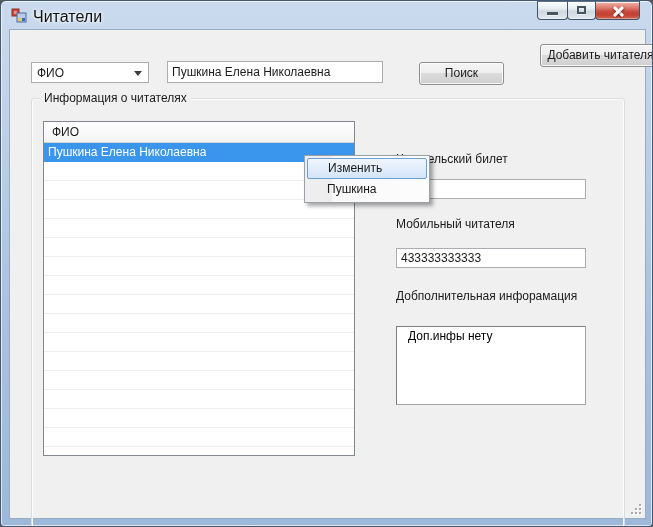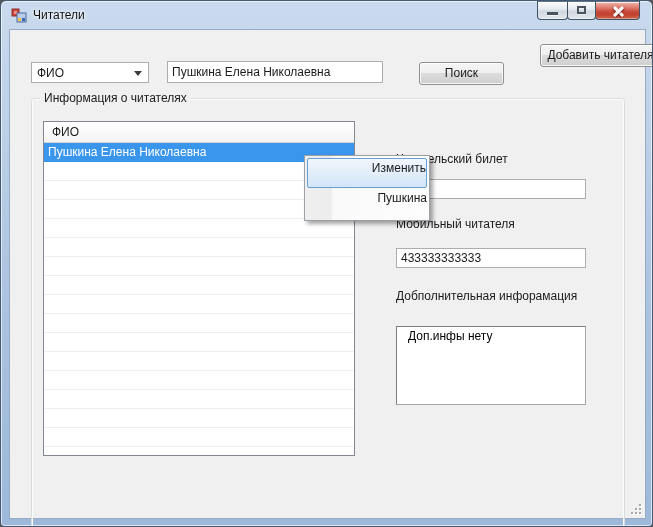--- a/index.html
+++ b/index.html
@@ -7,21 +7,21 @@
   .window{
     position:relative;width:653px;height:527px;margin:0 auto;
     background:linear-gradient(#CADAEE,#A9C2DF 60%,#9DB8D9);
     border:1px solid #435974;border-radius:6px 6px 4px 4px;
     box-shadow:inset 0 0 0 1px rgba(255,255,255,.65);
     font-size:12px;color:#1b1b1b;overflow:hidden;
   }
   
   .titlebar{position:absolute;left:0;top:0;right:0;height:28px;}
   .app-icon{position:absolute;left:10px;top:6px;width:16px;height:16px;}
-  .title-text{position:absolute;left:32px;top:7px;font-size:12px;color:#111;text-shadow:0 0 3px #fff,0 0 5px #fff;white-space:nowrap;}
+  .title-text{position:absolute;left:32px;top:7px;font-size:16px;color:#111;text-shadow:0 0 3px #fff,0 0 5px #fff;white-space:nowrap;}
   .cap-buttons{position:absolute;top:0;right:12px;display:flex;}
   .cap-btn{height:19px;border:1px solid #3E5368;border-top:1px solid #5E7388;border-radius:0 0 4px 4px;margin-left:-1px;position:relative;
     box-shadow:inset 0 1px 0 rgba(255,255,255,.75), inset 0 -1px 0 rgba(255,255,255,.35);cursor:default;}
   .btn-minimize,.btn-maximize{width:31px;background:linear-gradient(#FBFCFD,#E8ECF0 40%,#CFD7DF 55%,#E3E8ED);}
   .btn-maximize{width:29px;}
   .btn-close{width:45px;background:linear-gradient(#F0B6AC,#DE7A6C 35%,#C84C3C 55%,#C2402F 75%,#D06A50);}
   .glyph-min{position:absolute;left:9px;top:10px;width:11px;height:3px;background:#4A545E;box-shadow:0 1px 0 rgba(255,255,255,.6);}
   .glyph-max{position:absolute;left:9px;top:4px;width:9px;height:8px;border:2px solid #4A545E;box-shadow:0 1px 0 rgba(255,255,255,.5);}
   .glyph-x{position:absolute;left:16px;top:8px;width:13px;height:3px;background:#fff;border-radius:1px;transform:rotate(45deg);box-shadow:0 1px 2px rgba(60,0,0,.55);}
   .glyph-x2{transform:rotate(-45deg);}
@@ -46,21 +46,21 @@
   
   .dlabel{position:absolute;font-size:12px;color:#1b1b1b;white-space:nowrap;}
   .lbl-card{left:364px;top:53px;}
   .lbl-phone{left:364px;top:118px;}
   .lbl-info{left:364px;top:190px;}
   .tb-card{position:absolute;left:364px;top:80px;width:190px;height:20px;}
   .tb-phone{position:absolute;left:364px;top:149px;width:190px;height:20px;}
   .tb-info{position:absolute;left:364px;top:227px;width:190px;height:79px;background:#fff;border:1px solid #A5A5A5;border-top-color:#7E7E7E;border-left-color:#7E7E7E;resize:none;font-size:12px;padding:2px 11px;outline:none;}
   
   .ctx-menu{position:absolute;left:303px;top:154px;width:126px;padding:2px;background:linear-gradient(to right,#EFEFEF 0,#EDEDED 26px,#F9F9F9 28px,#FDFDFD 100%);border:1px solid #9BA0A6;box-shadow:3px 3px 4px rgba(0,0,0,.35);z-index:50;}
-  .ctx-item{height:30px;line-height:21px;padding-left:40px;color:#1b1b1b;white-space:nowrap;cursor:default;text-align:right;}
+  .ctx-item{height:21px;line-height:21px;padding-left:20px;color:#1b1b1b;white-space:nowrap;cursor:default;}
   .ctx-item.highlighted{background:linear-gradient(#F0F6FD,#D3E5F8);border:1px solid #66A0D5;border-radius:2px;line-height:19px;}
   
   .grip{position:absolute;right:3px;bottom:3px;width:13px;height:13px;}
   .grip i{position:absolute;width:2px;height:2px;background:#A8A8A8;box-shadow:1px 1px 0 #fff;}
   .grip .d1{right:1px;bottom:1px;} .grip .d2{right:5px;bottom:1px;} .grip .d3{right:9px;bottom:1px;}
   .grip .d4{right:1px;bottom:5px;} .grip .d5{right:5px;bottom:5px;} .grip .d6{right:1px;bottom:9px;}
 </style>
 </head>
 <body>
 

